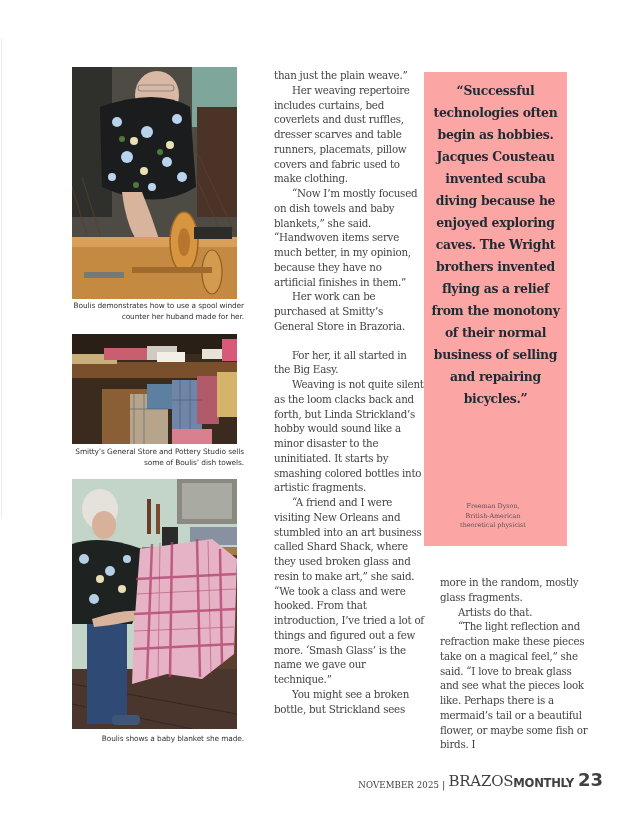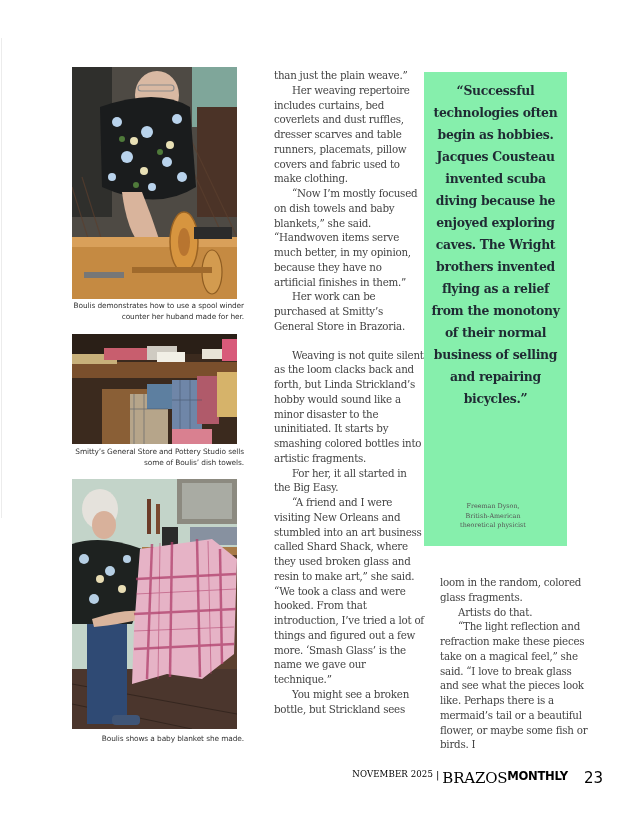--- a/index.html
+++ b/index.html
@@ -33,42 +33,42 @@
   .col h3 {
     margin: 0; font-size: 10.6px; line-height: 14.75px; font-weight: bold; color: #222;
     letter-spacing: -0.2px;
   }
   #col-mid { left: 254px; top: 68px; width: 150px; }
   #col-right { left: 420px; top: 575px; width: 152px; }
 
   
   .quote-box {
     position: absolute; left: 424px; top: 72px; width: 143px; height: 474px;
-    background: #86efac;
+    background: #fca5a5;
   }
   .quote-text {
     position: absolute; left: 4px; top: 8px; width: 135px; text-align: center;
     font-family: "DejaVu Serif", serif; font-weight: bold; font-size: 12.4px; line-height: 22px;
     color: #1f2a33; letter-spacing: -0.3px;
   }
   .quote-attr {
     position: absolute; right: 14px; top: 430px; width: 120px; text-align: center;
     font-size: 6.4px; line-height: 9.5px; color: #555;
   }
 
   
   .footer {
     position: absolute; right: 36px; top: 769px; white-space: nowrap;
-    display: flex; align-items: flex-start; color: #000000;
+    display: flex; align-items: flex-end; color: #404040;
   }
   .f-month { font-family: "DejaVu Serif", serif; font-size: 8.6px; letter-spacing: 0.1px; }
   .f-sep { font-family: "DejaVu Serif", serif; font-size: 10px; margin: 0 3px; }
   .f-brand { font-family: "DejaVu Serif", serif; font-size: 15px; letter-spacing: -0.2px; }
   .f-mag { font-family: "DejaVu Sans", sans-serif; font-weight: bold; font-size: 11.6px; letter-spacing: -0.3px; }
-  .f-page { font-family: "DejaVu Sans", sans-serif; font-weight: normal; font-size: 15px; margin-left: 16px; }
+  .f-page { font-family: "DejaVu Sans", sans-serif; font-weight: bold; font-size: 18px; margin-left: 4px; }
 </style>
 </head>
 <body>
 
 <div class="edge-line"></div>
 
 <div class="photo" id="photo1">
   <svg width="165" height="232" viewBox="0 0 165 232">
     <rect x="0" y="0" width="165" height="232" fill="#4e4a44"></rect>
     <rect x="0" y="0" width="40" height="150" fill="#2f2f2c"></rect>
@@ -197,37 +197,37 @@
   </svg>
 </div>
 <div class="caption" style="top:734px;">Boulis shows a baby blanket she made.</div>
 
 <div class="col" id="col-mid">
   <p>than just the plain weave.”</p>
   <p class="ind">Her weaving repertoire includes curtains, bed coverlets and dust ruffles, dresser scarves and table runners, placemats, pillow covers and fabric used to make clothing.</p>
   <p class="ind">“Now I’m mostly focused on dish towels and baby blankets,” she said. “Handwoven items serve much better, in my opinion, because they have no artificial finishes in them.”</p>
   <p class="ind">Her work can be purchased at Smitty’s General Store in Brazoria.</p>
   <div style="height:14px;"></div>
+  <p class="ind">For her, it all started in the Big Easy.</p>
   <p class="ind">Weaving is not quite silent as the loom clacks back and forth, but Linda Strickland’s hobby would sound like a minor disaster to the uninitiated. It starts by smashing colored bottles into artistic fragments.</p>
-  <p class="ind">For her, it all started in the Big Easy.</p>
   <p class="ind">“A friend and I were visiting New Orleans and stumbled into an art business called Shard Shack, where they used broken glass and resin to make art,” she said. “We took a class and were hooked. From that introduction, I’ve tried a lot of things and figured out a few more. ‘Smash Glass’ is the name we gave our technique.”</p>
   <p class="ind">You might see a broken bottle, but Strickland sees</p>
 </div>
 
 <div class="quote-box">
   <div class="quote-text">“Successful technologies often begin as hobbies. Jacques Cousteau invented scuba diving because he enjoyed exploring caves. The Wright brothers invented flying as a relief from the monotony of their normal business of selling and repairing bicycles.”</div>
   <div class="quote-attr">
     <span>Freeman Dyson,</span><br>
     <span>British-American</span><br>
     <span>theoretical physicist</span>
   </div>
 </div>
 
 <div class="col" id="col-right">
-  <p>loom in the random, colored glass fragments.</p>
+  <p>more in the random, mostly glass fragments.</p>
   <p class="ind">Artists do that.</p>
   <p class="ind">“The light reflection and refraction make these pieces take on a magical feel,” she said. “I love to break glass and see what the pieces look like. Perhaps there is a mermaid’s tail or a beautiful flower, or maybe some fish or birds. I</p>
 </div>
 
 <div class="footer">
   <span class="f-month">NOVEMBER 2025</span>
   <span class="f-sep">|</span>
   <span class="f-brand">BRAZOS</span>
   <span class="f-mag">MONTHLY</span>
   <span class="f-page">23</span>

